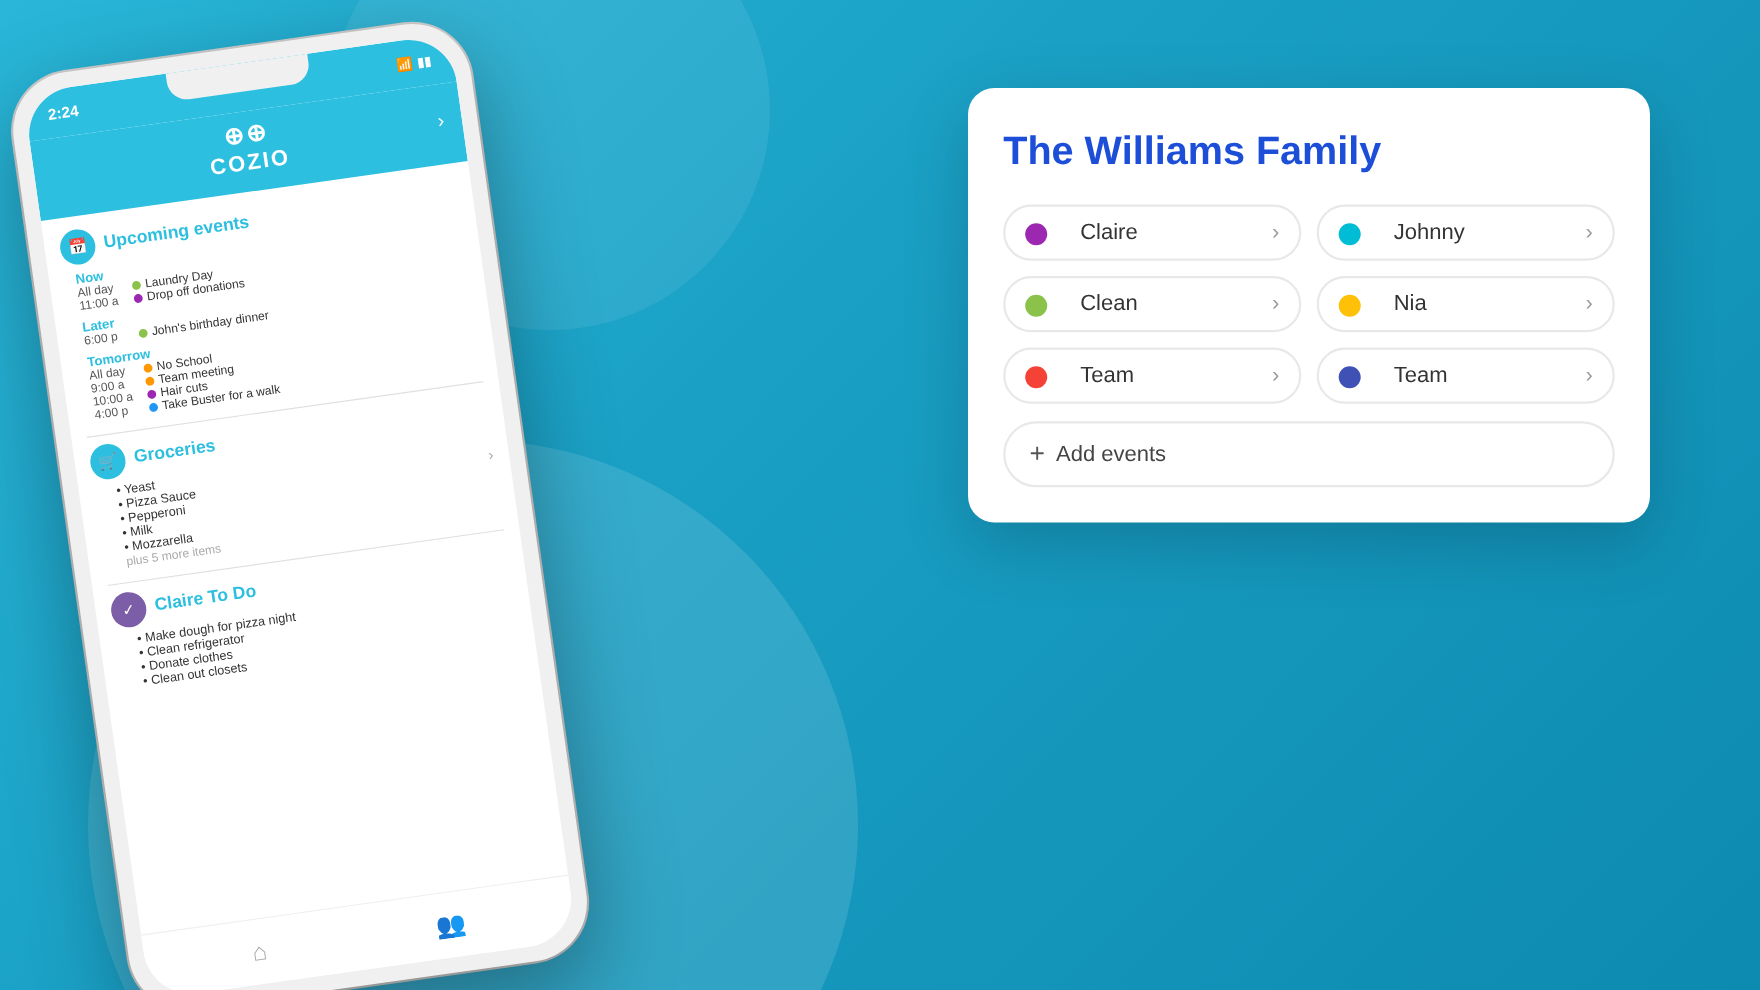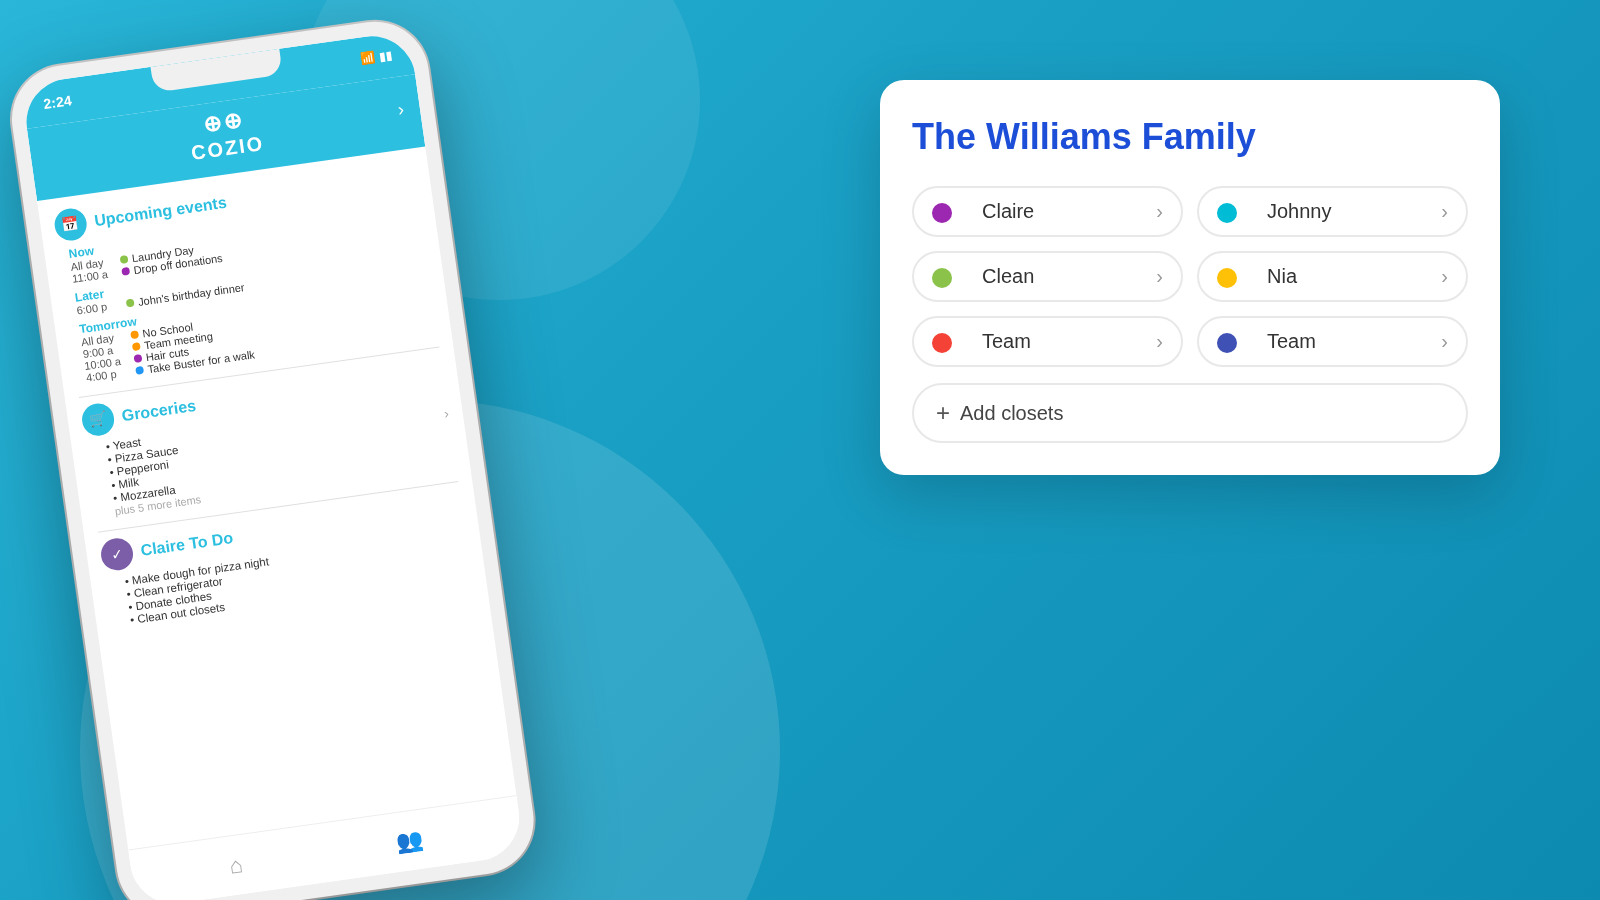--- a/index.html
+++ b/index.html
@@ -566,15 +566,15 @@
       <div class="member-left">
         <div class="member-dot" style="background:#3F51B5"></div>
         <span class="member-name">Team</span>
       </div>
       <span class="member-chevron">›</span>
     </button>
   </div>
 
   <button class="add-another-btn">
     <span class="plus-icon">+</span>
-    <span>Add closets</span>
+    <span>Add events</span>
   </button>
 </div>
 
 </body></html>

